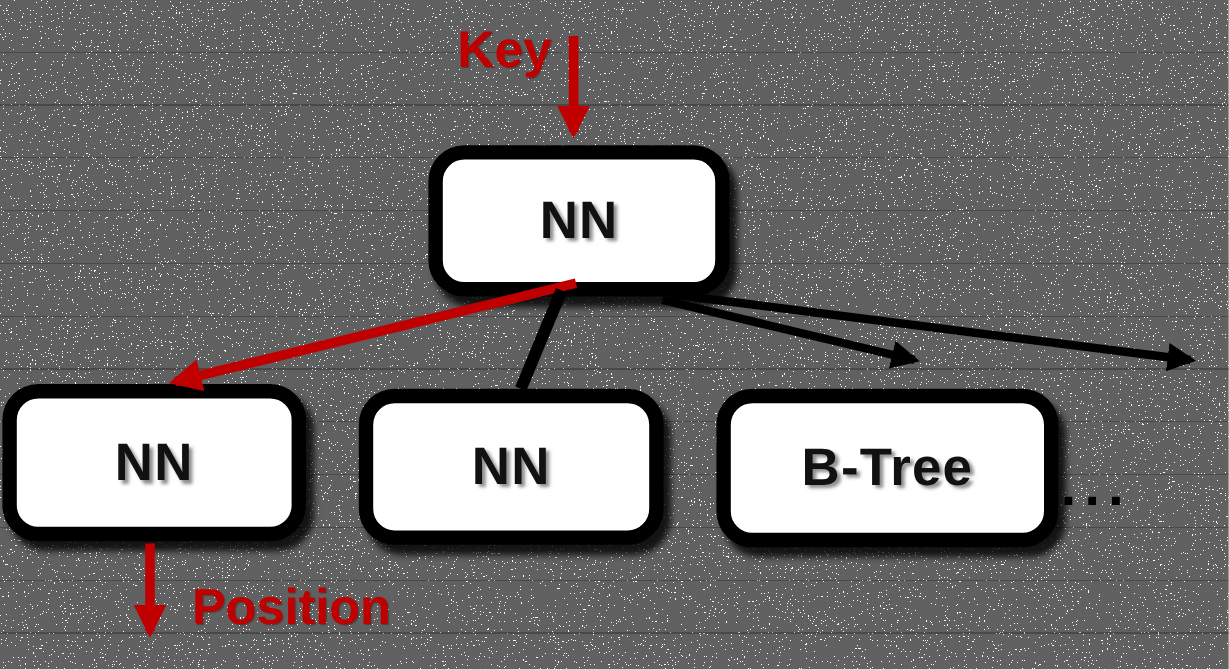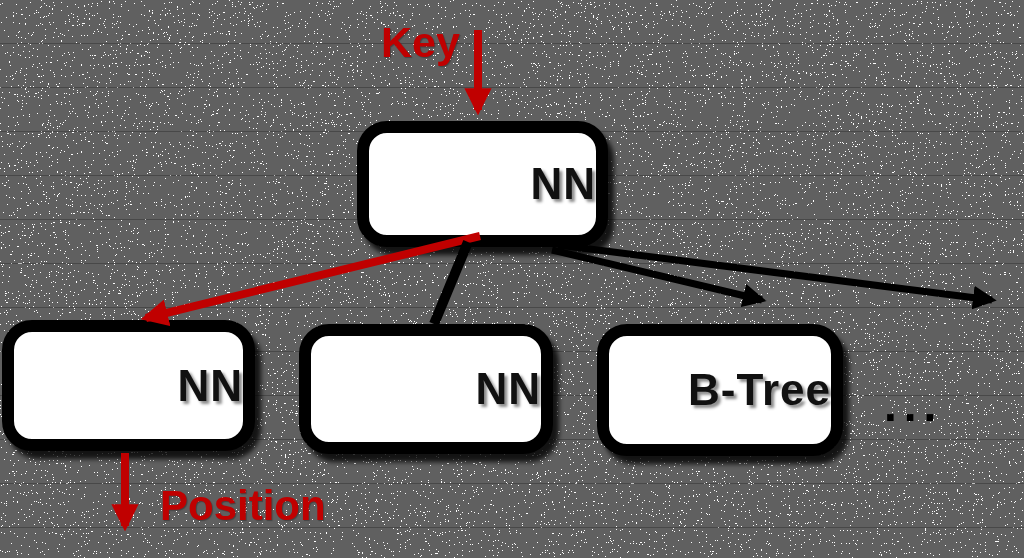--- a/index.html
+++ b/index.html
@@ -43,33 +43,33 @@
   
   .node {
     position: absolute;
     z-index: 2;
     background: var(--node-fill);
     border: 12px solid var(--node-border);
     border-radius: 30px;
     box-shadow: 6px 8px 5px rgba(0,0,0,0.8);
     display: flex;
     align-items: center;
-    justify-content: flex-end;
+    justify-content: center;
   }
   .node-label {
     font-size: 44px;
     font-weight: 700;
     color: var(--label-text);
     letter-spacing: 1px;
     text-shadow: 3px 3px 3px rgba(0,0,0,0.45);
   }
   .node-root  { left: 357px; top: 121px; width: 251px; height: 126px; }
   .node-nn1   { left: 2px;   top: 320px; width: 253px; height: 131px; }
   .node-nn2   { left: 299px; top: 324px; width: 254px; height: 130px; }
-  .node-btree { left: 597px; top: 324px; width: 246px; height: 132px; }
+  .node-btree { left: 597px; top: 324px; width: 285px; height: 132px; }
 
   
   .io-label {
     position: absolute;
     z-index: 4;
     color: var(--accent);
     font-weight: 700;
     text-shadow: 1px 1px 1px rgba(0,0,0,0.3);
     white-space: nowrap;
   }

